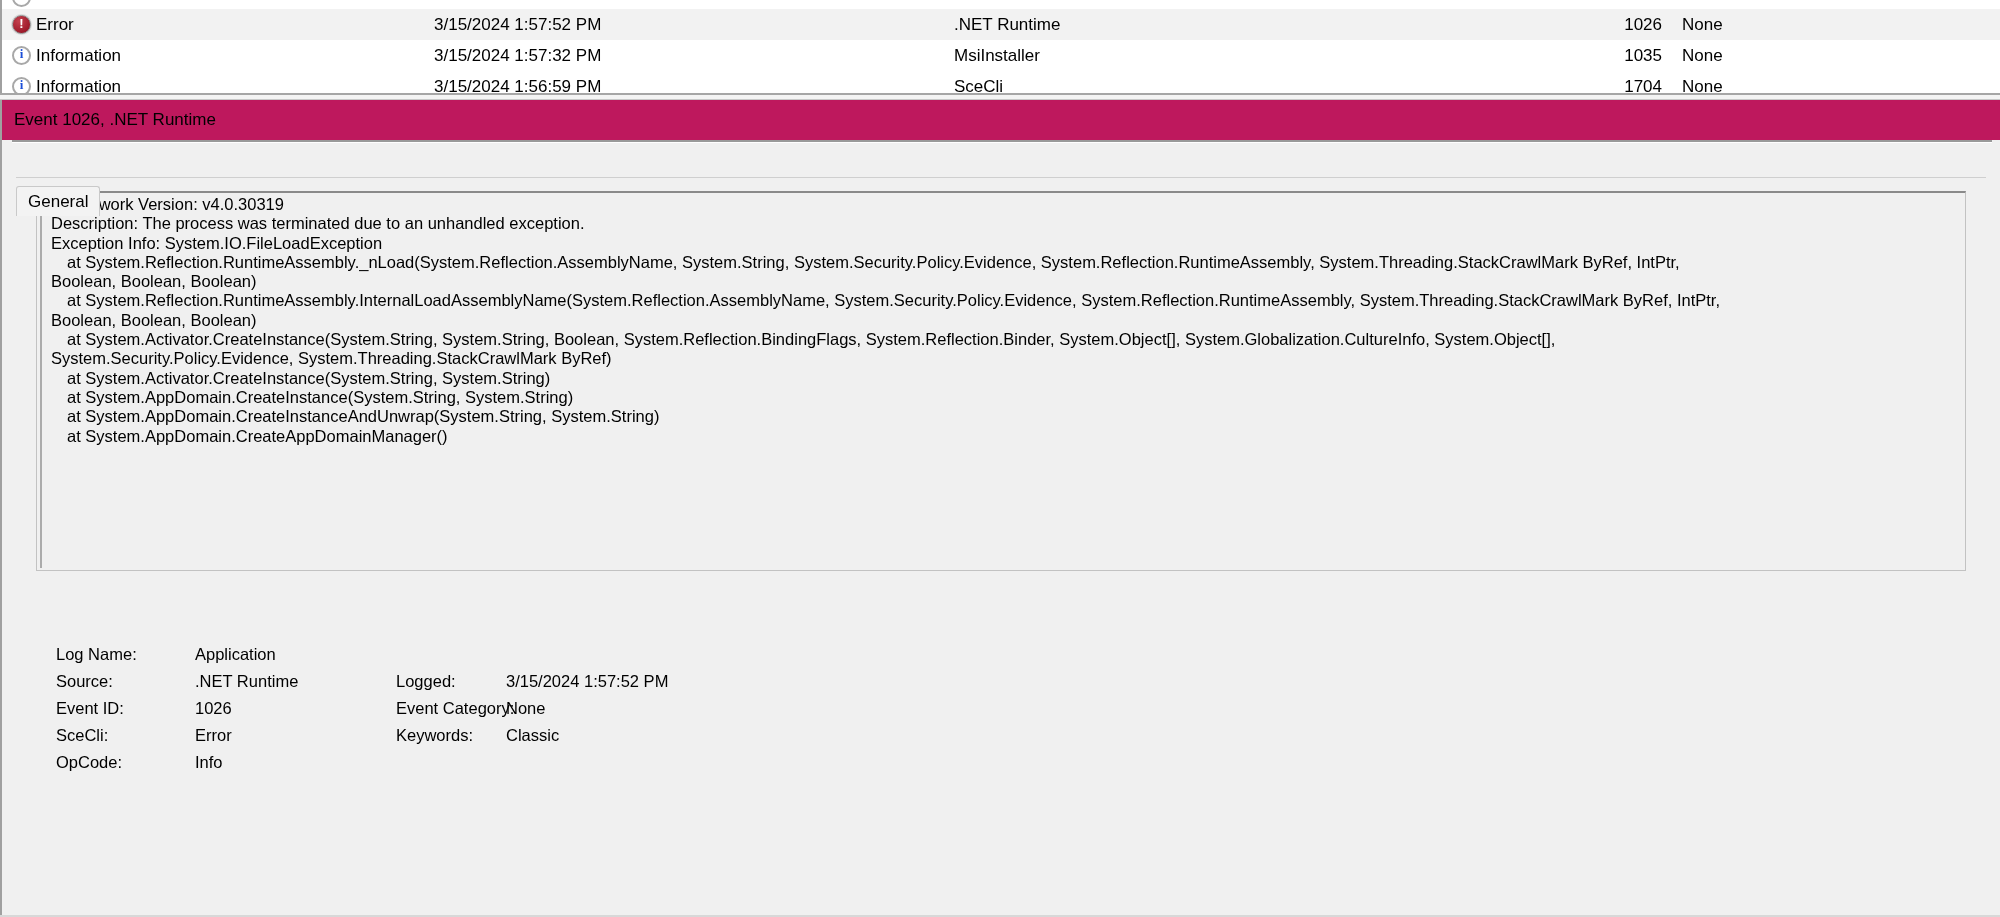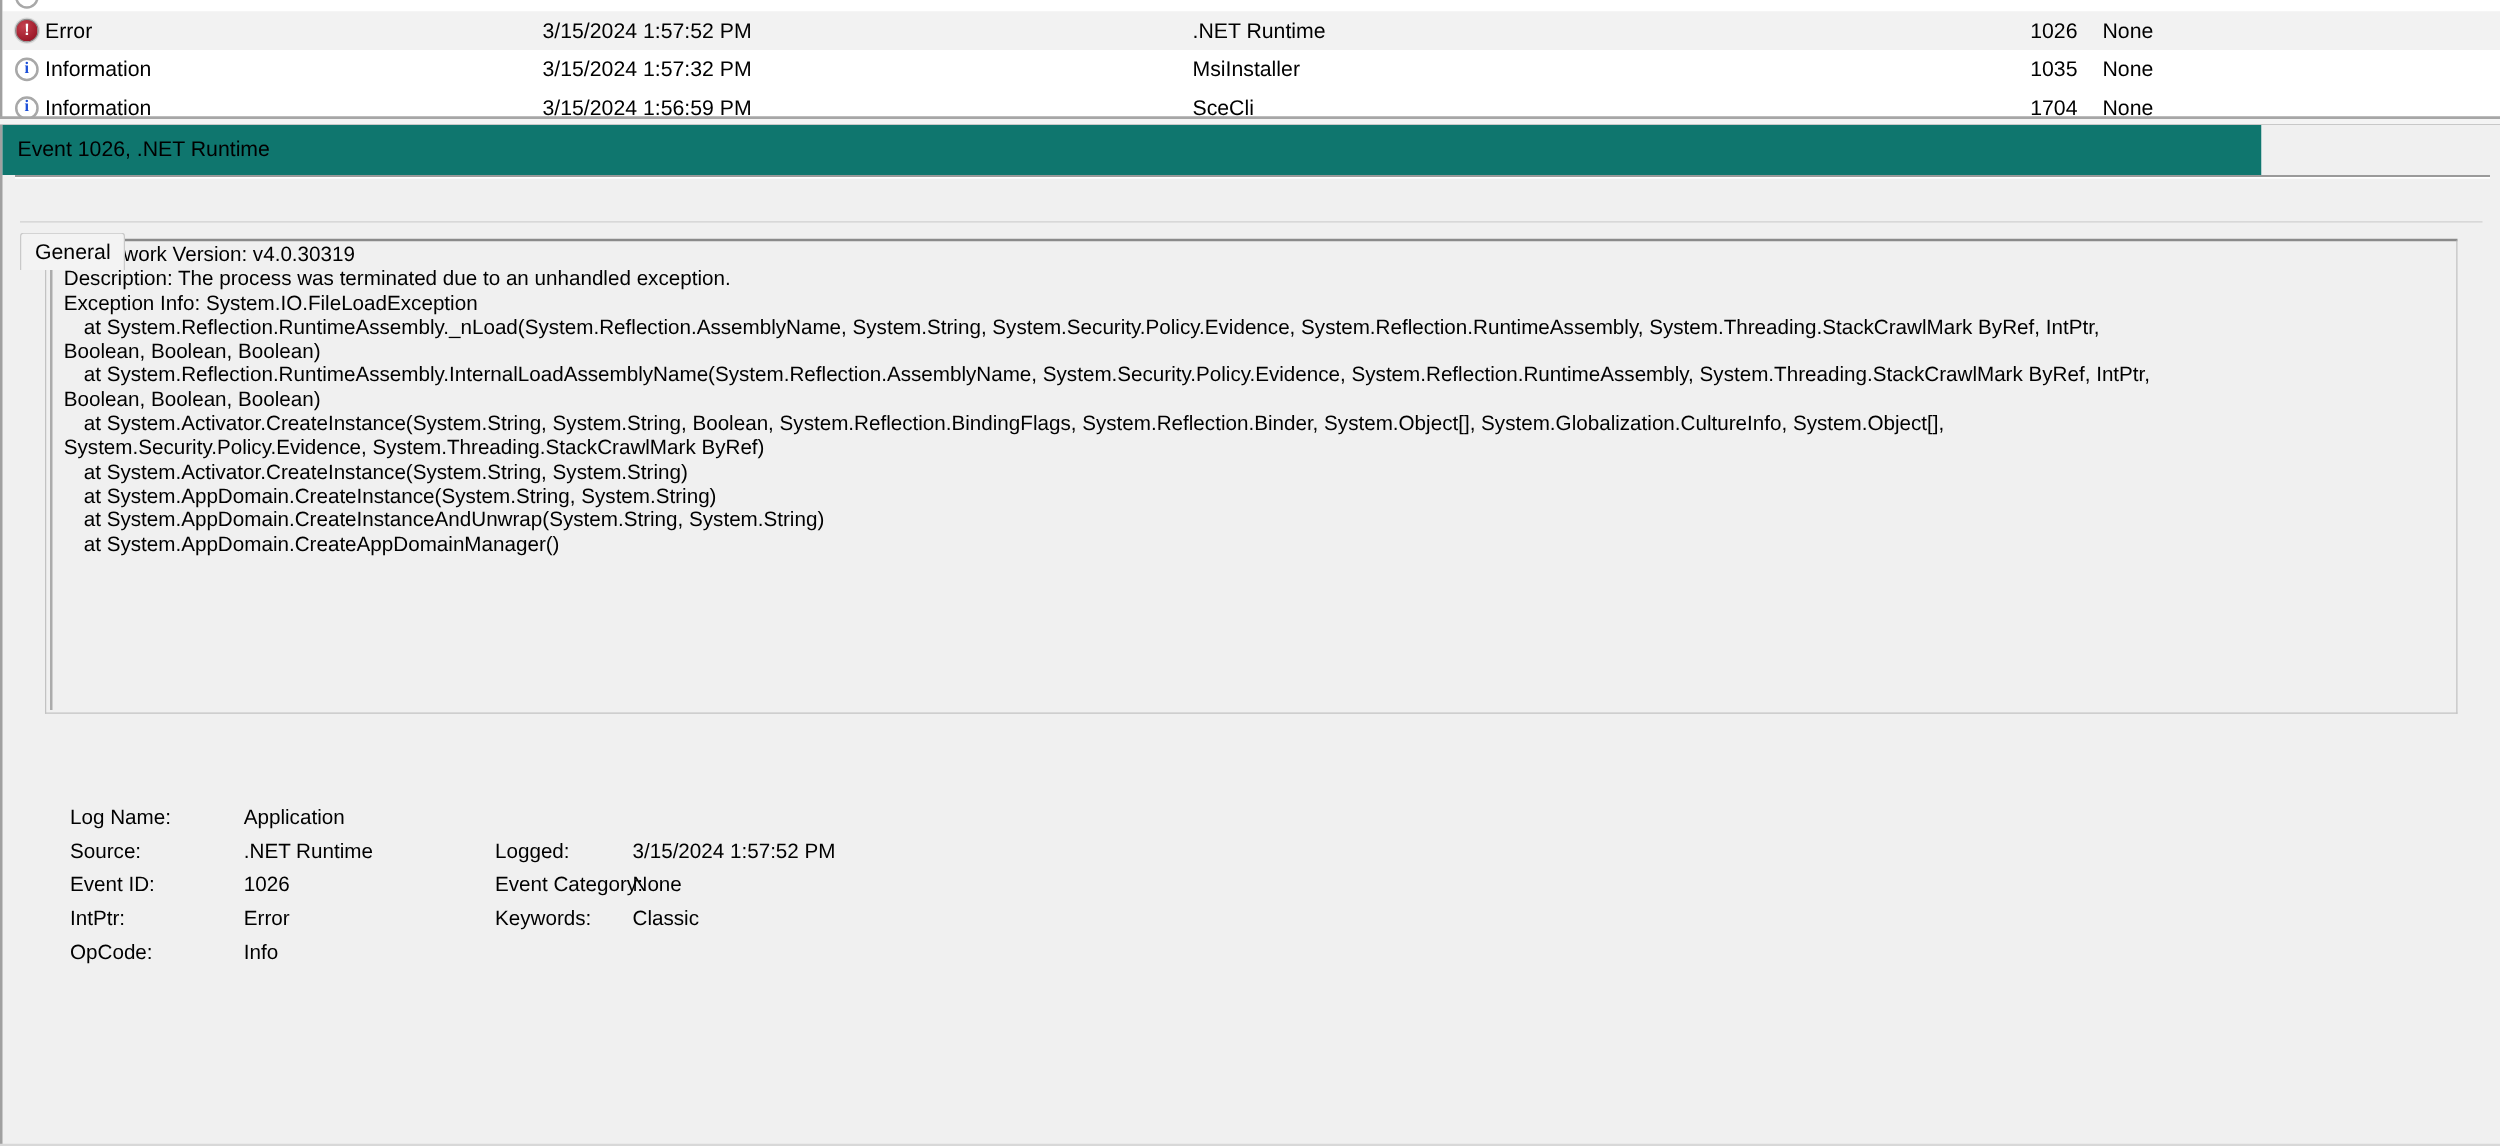--- a/index.html
+++ b/index.html
@@ -105,27 +105,27 @@
     left: 0; top: 100px;
     width: 2000px;
     height: 817px;
     background: #f0f0f0;
     border-left: 2px solid #a0a0a0;
     box-sizing: border-box;
   }
   .detail-header {
     position: absolute;
     left: 0; top: 0;
-    width: 1807px;
+    width: 1998px;
     height: 40px;
     font-size: 17px;
     line-height: 40px;
     padding-left: 12px;
     box-sizing: border-box;
-    background: #0f766e;
+    background: #be185d;
   }
   .header-rule {
     position: absolute;
     left: 10px; top: 40px;
     width: 1980px;
     height: 3px;
     background: linear-gradient(to bottom, #9a9a9a 0px, #9a9a9a 2px, #ffffff 2px, #ffffff 3px);
   }
 
   
@@ -306,21 +306,21 @@
             <span class="m-lbl2">Logged:</span>
             <span class="m-val2">3/15/2024 1:57:52 PM</span>
           </div>
           <div class="meta-row">
             <span class="m-lbl">Event ID:</span>
             <span class="m-val">1026</span>
             <span class="m-lbl2">Event Category:</span>
             <span class="m-val2">None</span>
           </div>
           <div class="meta-row">
-            <span class="m-lbl">IntPtr:</span>
+            <span class="m-lbl">SceCli:</span>
             <span class="m-val">Error</span>
             <span class="m-lbl2">Keywords:</span>
             <span class="m-val2">Classic</span>
           </div>
           <div class="meta-row">
             <span class="m-lbl">OpCode:</span>
             <span class="m-val">Info</span>
           </div>
         </div>
 

